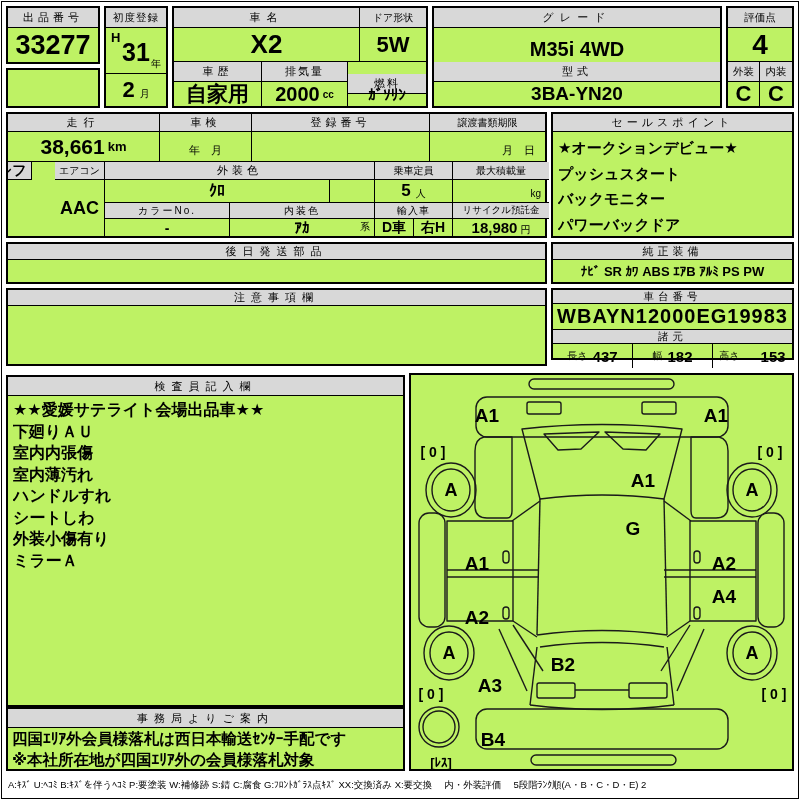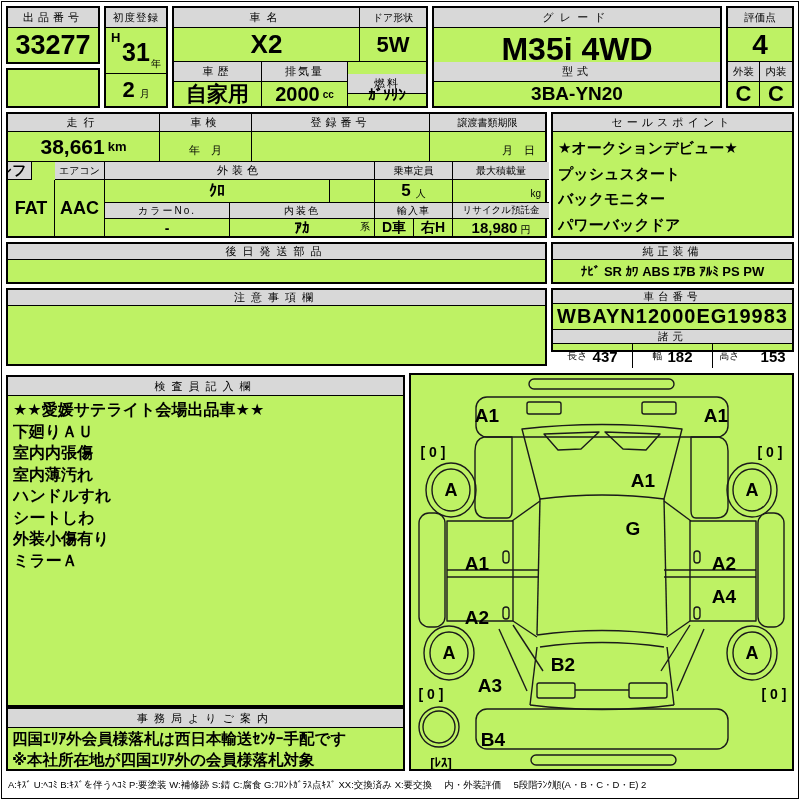--- a/index.html
+++ b/index.html
@@ -57,21 +57,21 @@
   <div class="c v br" style="left:0;top:74px;width:88px;height:24px;font-size:21px;">自家用</div>
   <div class="c v br" style="left:88px;top:74px;width:86px;height:24px;">
     <span style="font-size:20px;font-weight:bold;">2000</span>
     <span class="unit" style="font-size:10px;">cc</span>
   </div>
   <div class="c v" style="left:174px;top:74px;width:78px;height:24px;font-size:15px;">ｶﾞｿﾘﾝ</div>
 </div>
 
 <div class="b" style="left:432px;top:6px;width:290px;height:102px;">
   <div class="c h bb ls6" style="left:0;top:0;width:286px;height:20px;">グレード</div>
-  <div class="c v bb" style="left:0;top:20px;width:286px;height:44px;font-size:32px;">M35i 4WD</div>
+  <div class="c v bb" style="left:0;top:20px;width:286px;height:44px;font-size:20px;">M35i 4WD</div>
   <div class="c h bb ls4" style="left:0;top:54px;width:286px;height:20px;">型式</div>
   <div class="c v" style="left:0;top:74px;width:286px;height:24px;font-size:19px;">3BA-YN20</div>
 </div>
 
 <div class="b" style="left:726px;top:6px;width:68px;height:102px;">
   <div class="c h bb" style="left:0;top:0;width:64px;height:20px;font-size:10.5px;">評価点</div>
   <div class="c v bb" style="left:0;top:20px;width:64px;height:34px;font-size:28px;">4</div>
   <div class="c h bb br" style="left:0;top:54px;width:32px;height:20px;font-size:10.5px;">外装</div>
   <div class="c h bb" style="left:32px;top:54px;width:32px;height:20px;font-size:10.5px;">内装</div>
   <div class="c v br" style="left:0;top:74px;width:32px;height:24px;font-size:22px;">C</div>
@@ -87,21 +87,20 @@
   <div class="c v bb br" style="left:0;top:18px;width:152px;height:30px;">
     <span style="font-size:21px;font-weight:bold;">38,661</span>
     <span class="unit" style="font-size:13px;">km</span>
   </div>
   <div class="c bb br" style="left:152px;top:18px;width:92px;height:30px;font-size:11px;align-items:flex-end;padding-bottom:3px;">年　月</div>
   <div class="c bb br" style="left:244px;top:18px;width:178px;height:30px;"></div>
   <div class="c bb" style="left:422px;top:18px;width:115px;height:30px;font-size:11px;justify-content:flex-end;align-items:flex-end;padding:4px 10px 3px 0;">月　日</div>
 
   <div class="c h bb br" style="left:0;top:48px;width:24px;height:18px;font-size:14px;font-weight:bold;">シフト</div>
   <div class="c h bb br" style="left:47px;top:48px;width:50px;height:18px;font-size:10px;">エアコン</div>
-  <div class="c v br" style="left:0;top:66px;width:47px;height:56px;font-size:18px;">FAT</div>
   <div class="c v br" style="left:47px;top:66px;width:50px;height:56px;font-size:18px;">AAC</div>
 
   <div class="c h bb br ls4" style="left:97px;top:48px;width:270px;height:18px;">外装色</div>
   <div class="c h bb br" style="left:367px;top:48px;width:78px;height:18px;font-size:10px;">乗車定員</div>
   <div class="c h bb" style="left:445px;top:48px;width:96px;height:18px;font-size:10px;">最大積載量</div>
 
   <div class="c v bb br" style="left:97px;top:66px;width:225px;height:23px;font-size:16px;">ｸﾛ</div>
   <div class="c bb br" style="left:322px;top:66px;width:45px;height:23px;"></div>
   <div class="c v bb br" style="left:367px;top:66px;width:78px;height:23px;">
     <span style="font-size:17px;font-weight:bold;">5</span>
@@ -143,21 +142,21 @@
 </div>
 <div class="b" style="left:551px;top:242px;width:243px;height:42px;">
   <div class="c h bb ls4" style="left:0;top:0;width:239px;height:16px;">純正装備</div>
   <div class="c v" style="left:0;top:16px;width:239px;height:22px;font-size:13px;">ﾅﾋﾞ SR ｶﾜ ABS ｴｱB ｱﾙﾐ PS PW</div>
 </div>
 
 <div class="b" style="left:6px;top:288px;width:541px;height:78px;">
   <div class="c h bb ls6" style="left:0;top:0;width:537px;height:16px;">注意事項欄</div>
   <div class="c" style="left:0;top:16px;width:537px;height:58px;"></div>
 </div>
-<div class="b" style="left:551px;top:288px;width:243px;height:64px;">
+<div class="b" style="left:551px;top:288px;width:243px;height:72px;">
   <div class="c h bb ls4" style="left:0;top:0;width:239px;height:14px;font-size:10.5px;">車台番号</div>
   <div class="c v bb ls1" style="left:0;top:14px;width:239px;height:26px;font-size:20px;">WBAYN12000EG19983</div>
   <div class="c h bb ls4" style="left:0;top:40px;width:239px;height:14px;font-size:10.5px;">諸元</div>
   <div class="c br" style="left:0;top:54px;width:80px;height:24px;">
     <span style="font-size:10px;margin-right:5px;">長さ</span>
     <span style="font-size:15px;font-weight:bold;">437</span>
   </div>
   <div class="c br" style="left:80px;top:54px;width:80px;height:24px;">
     <span style="font-size:10px;margin-right:5px;">幅</span>
     <span style="font-size:15px;font-weight:bold;">182</span>

